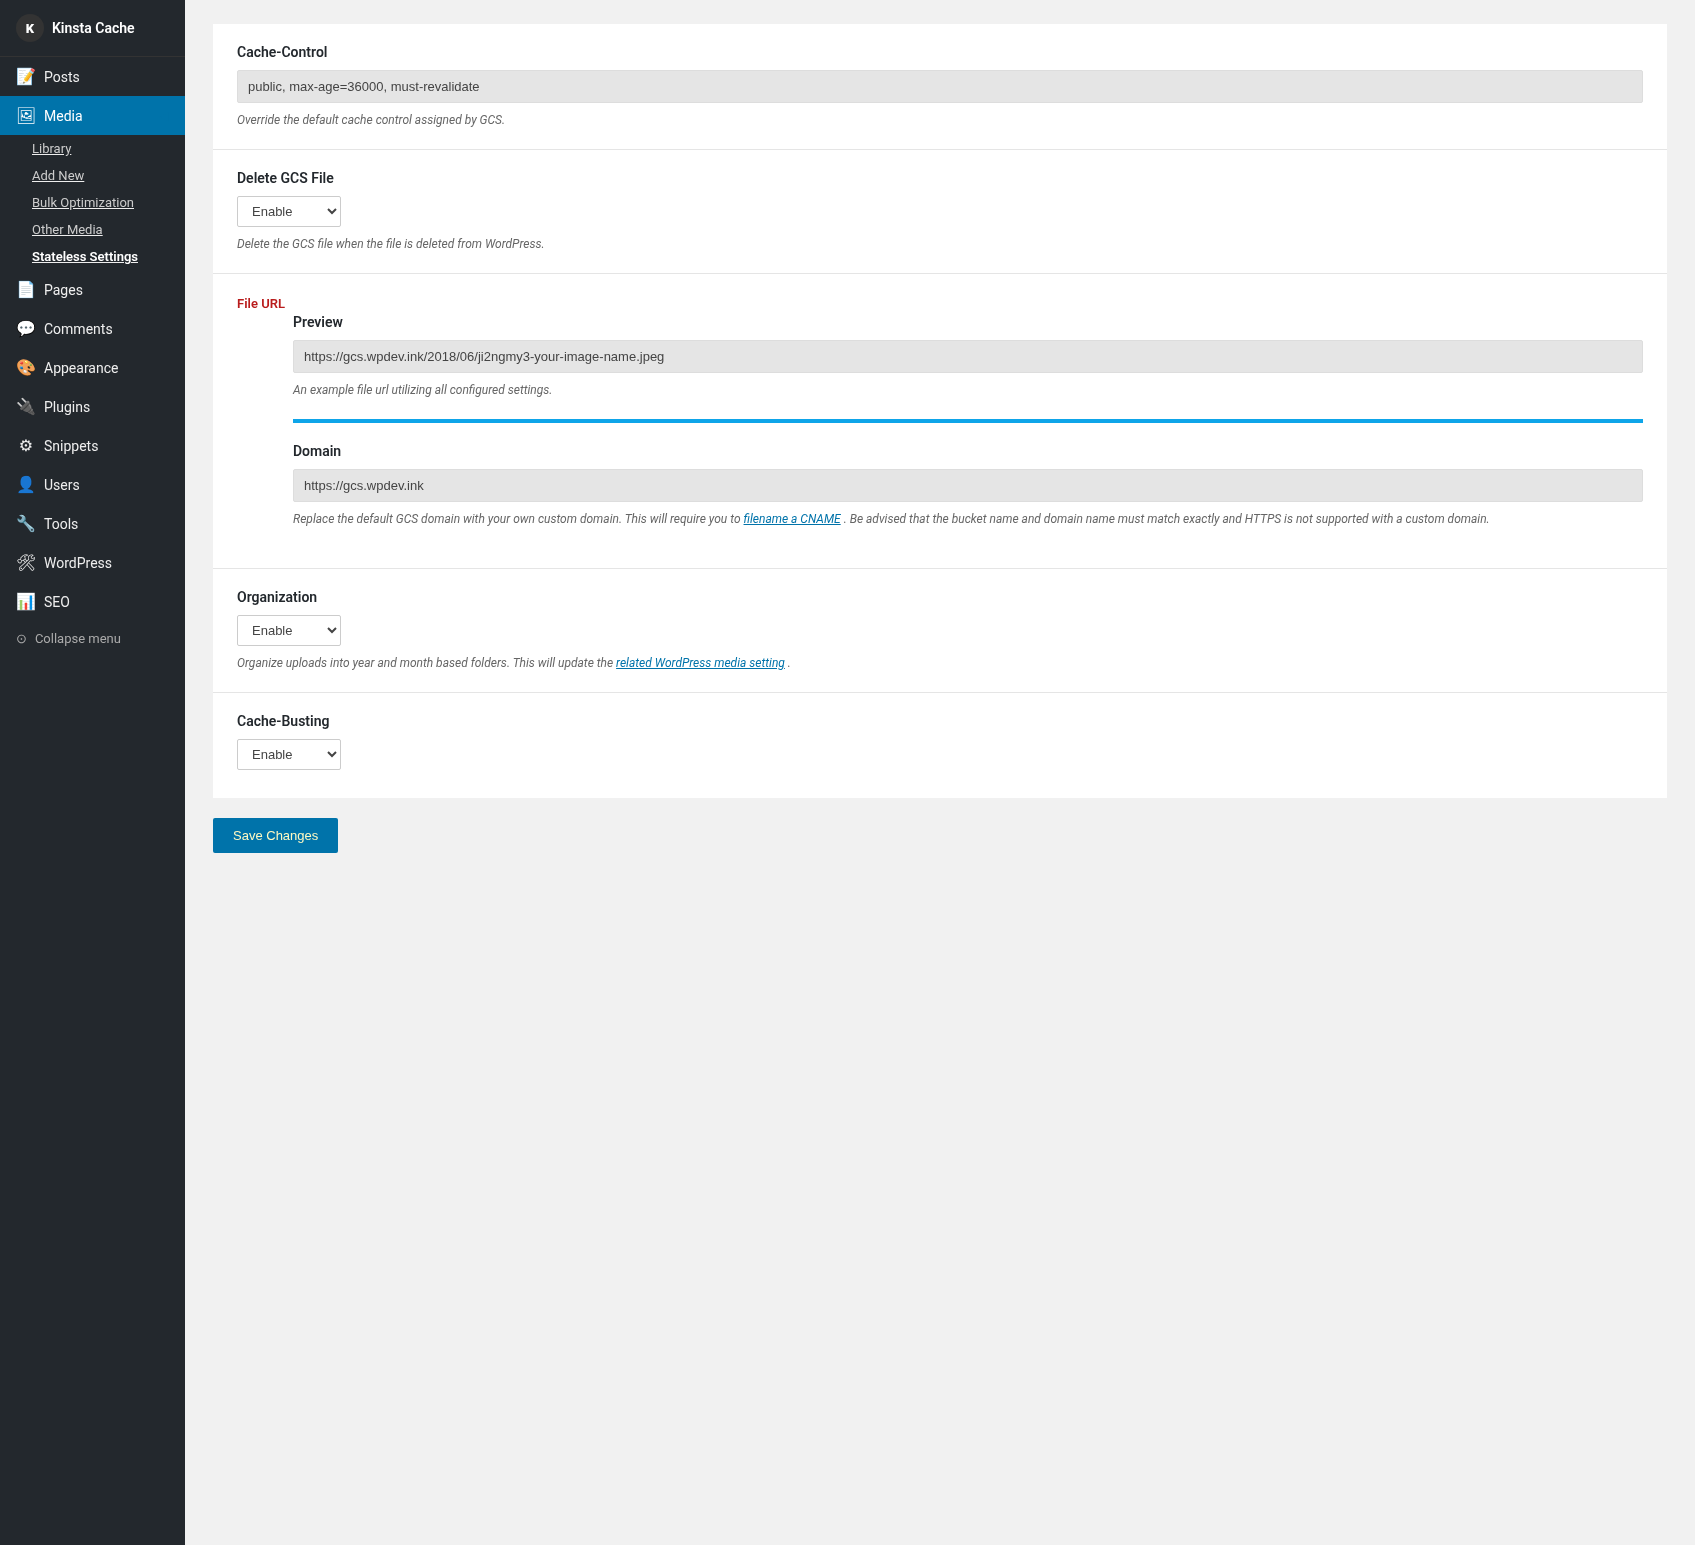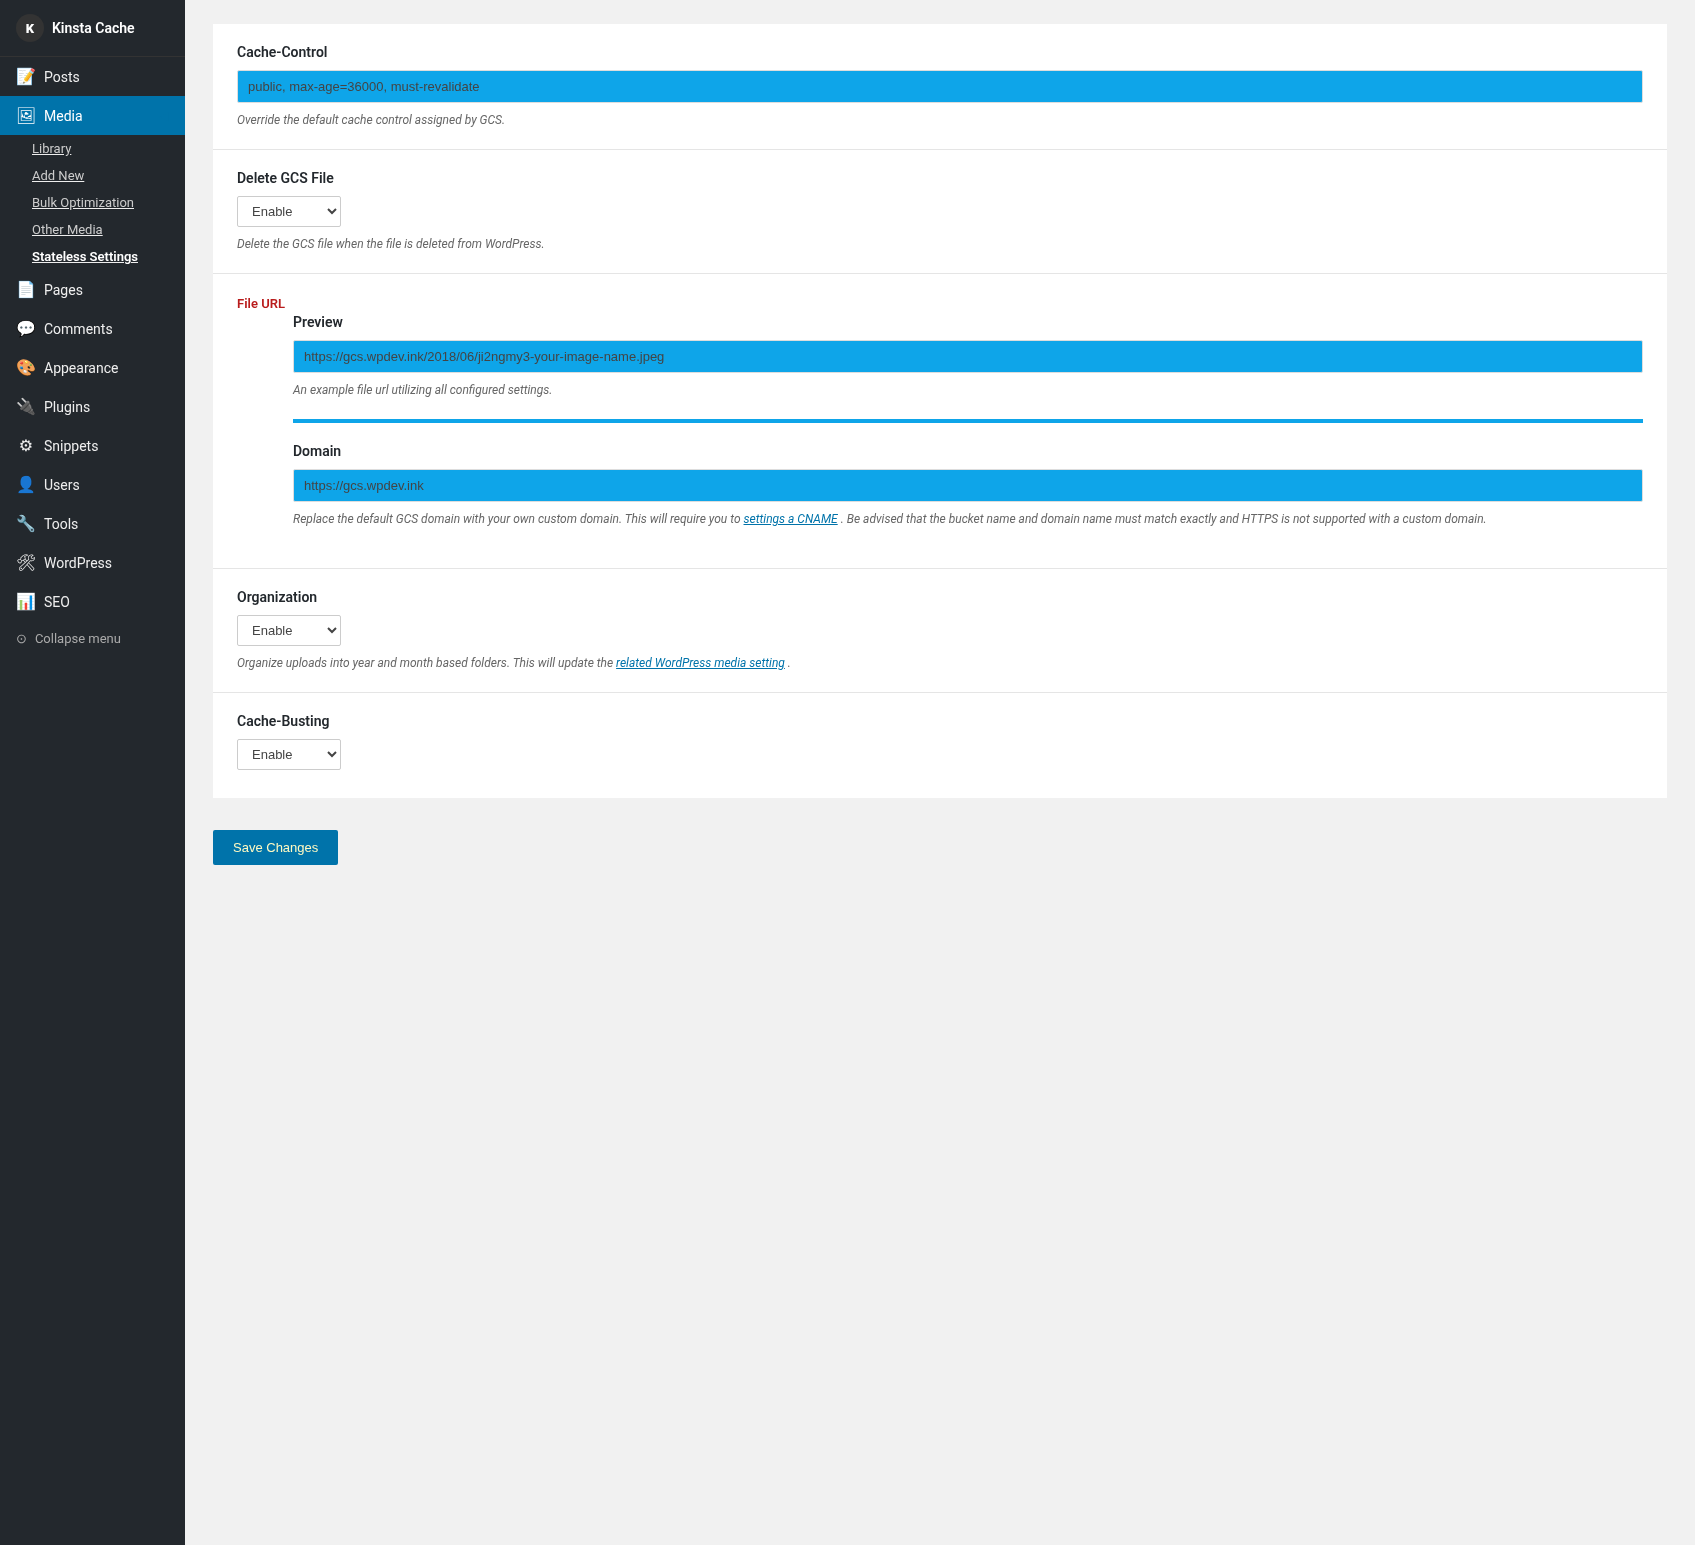--- a/index.html
+++ b/index.html
@@ -74,41 +74,41 @@
 
     
     #main {
       flex: 1;
       padding: 24px 28px;
       background: #f1f1f1;
     }
 
     .section {
       background: #fff;
-      margin-bottom: 12px;
+      margin-bottom: 0;
     }
 
     .field-group {
       padding: 20px 24px;
       border-bottom: 1px solid #e5e5e5;
     }
     .field-group:last-child { border-bottom: none; }
 
     .field-label {
       font-size: 14px;
       font-weight: 600;
       color: #23282d;
       margin-bottom: 10px;
     }
 
     .field-input {
       width: 100%;
       padding: 8px 10px;
       border: 1px solid #ddd;
-      background: #0ea5e9;
+      background: #e5e5e5;
       border-radius: 2px;
       font-size: 13px;
       color: #444;
       margin-bottom: 8px;
     }
 
     .field-desc {
       font-size: 12px;
       color: #666;
       font-style: italic;
@@ -271,21 +271,21 @@
           <div class="field-label">Preview</div>
           <input class="field-input" type="text" value="https://gcs.wpdev.ink/2018/06/ji2ngmy3-your-image-name.jpeg" style="">
           <div class="field-desc">An example file url utilizing all configured settings.</div>
         </div>
 
         <div class="field-group" style="padding-left:0;padding-right:0;">
           <div class="field-label">Domain</div>
           <input class="field-input" type="text" value="https://gcs.wpdev.ink" style="">
           <div class="field-desc">
             <span>Replace the default GCS domain with your own custom domain. This will require you to</span>
-            <a class="link-text">settings a CNAME</a>
+            <a class="link-text">filename a CNAME</a>
             <span>. Be advised that the bucket name and domain name must match exactly and HTTPS is not supported with a custom domain.</span>
           </div>
         </div>
 
       </div>
     </div>
 
     <div class="field-group">
       <div class="field-label">Organization</div>
       <select class="field-select">

